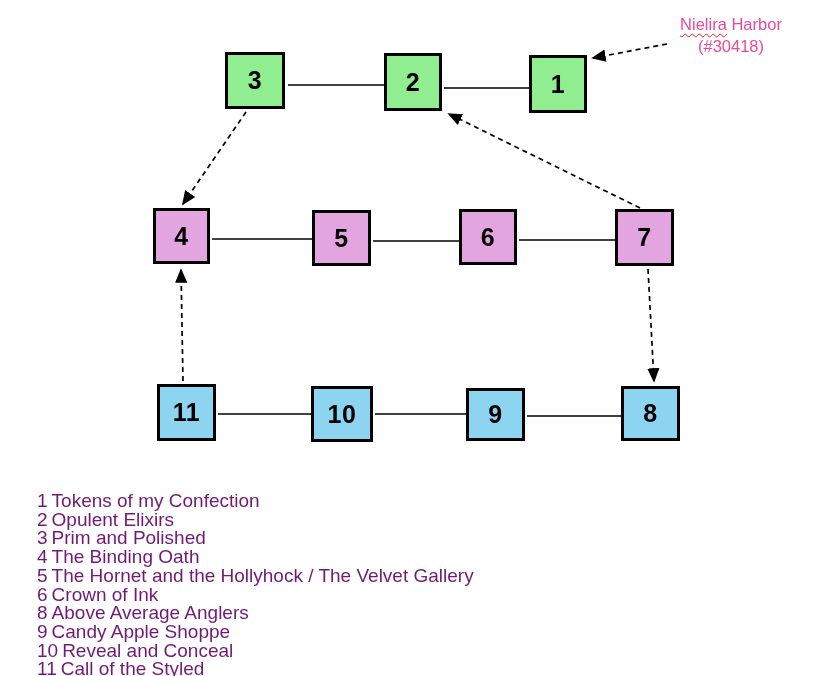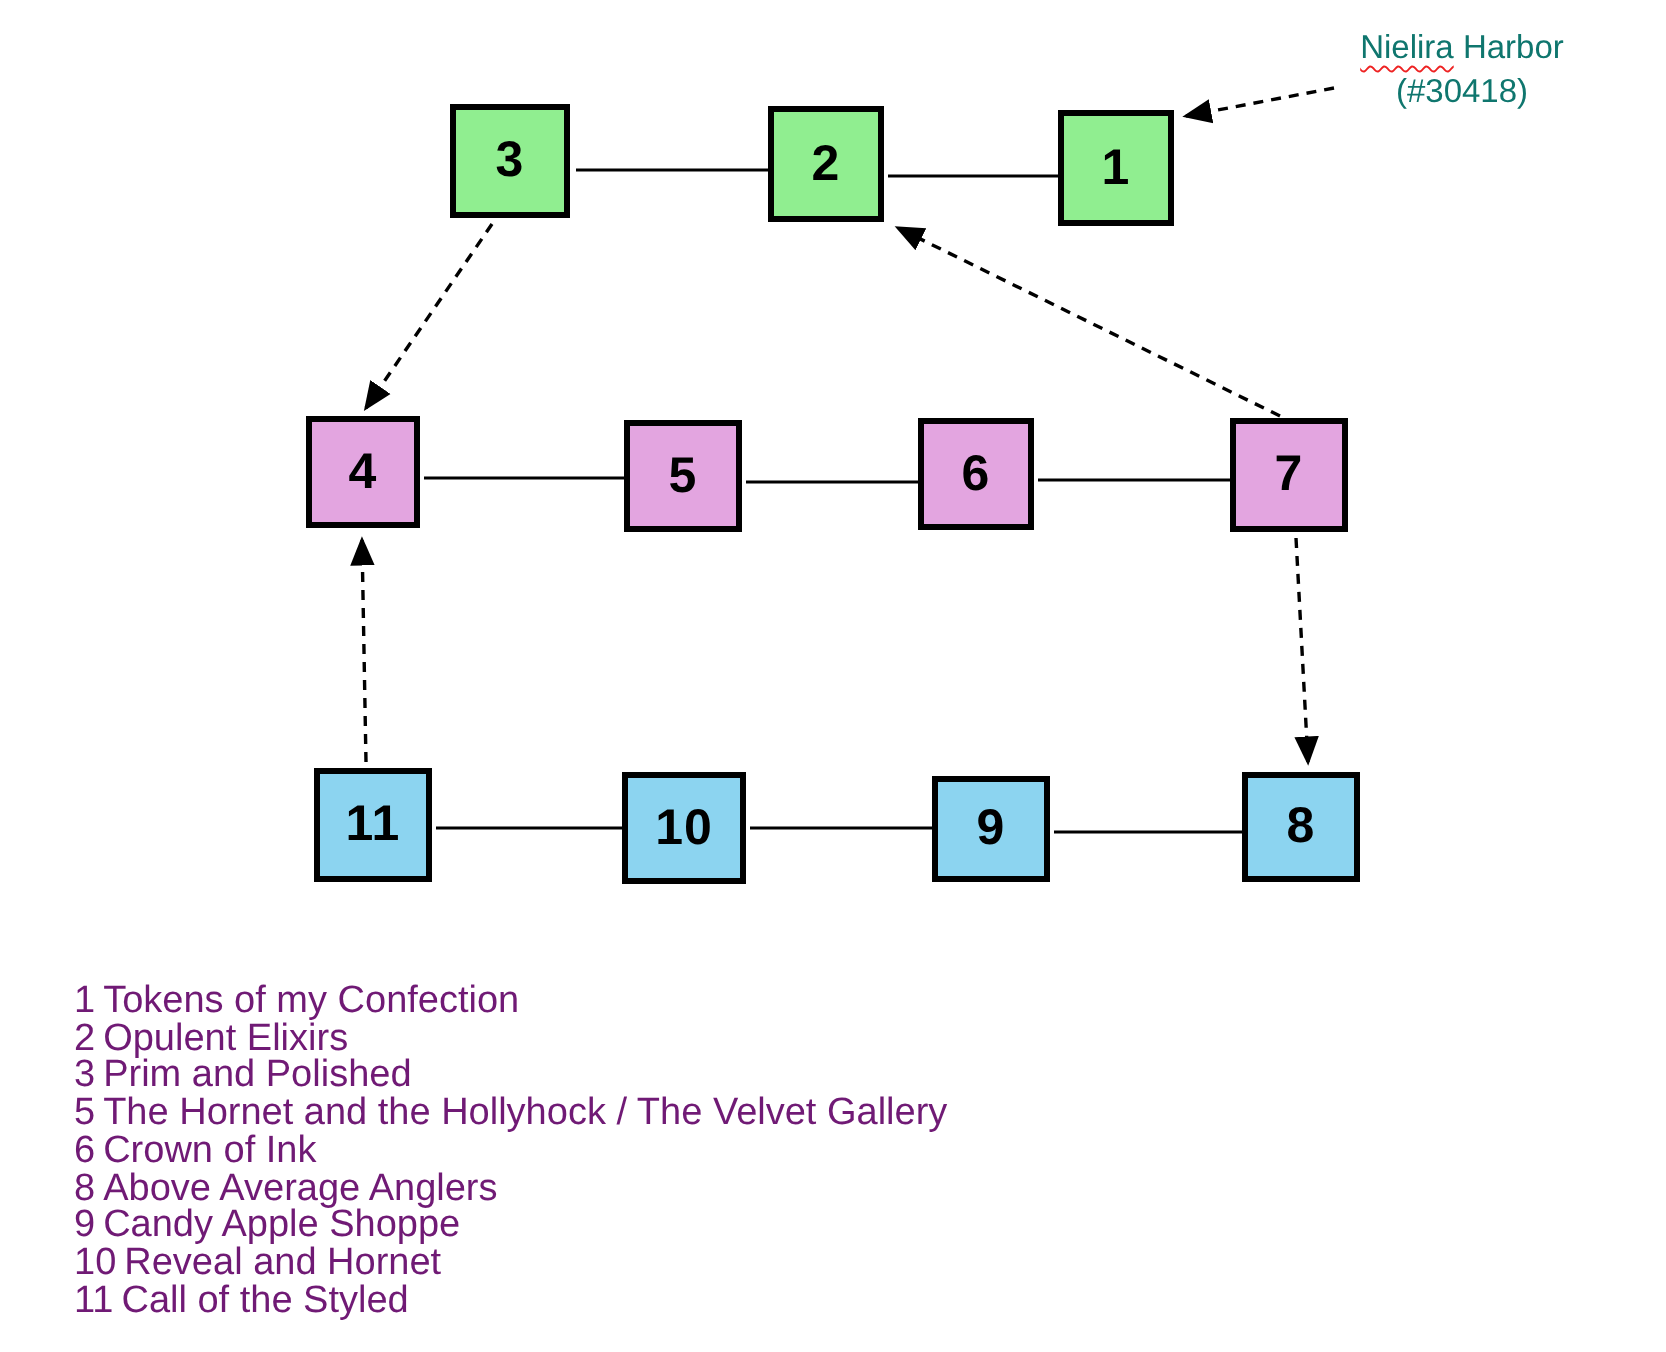--- a/index.html
+++ b/index.html
@@ -48,21 +48,21 @@
 
   
   #harbor-label {
     position: absolute;
     z-index: 3;
     left: 636px;
     top: 13px;
     width: 190px;
     text-align: center;
     font-size: 16.5px;
-    color: #0f766e;
+    color: #ec4899;
     line-height: 1.35;
   }
   #harbor-label .l1 { display: block; white-space: nowrap; }
   #harbor-label .l2 { display: block; }
   .misspelled {
     text-decoration: underline wavy #ee2222;
     text-decoration-thickness: 1.4px;
     text-underline-offset: 2.5px;
   }
 
@@ -149,21 +149,22 @@
 
   <div id="harbor-label">
     <span class="l1"><span class="misspelled">Nielira</span><span> Harbor</span></span>
     <span class="l2">(#30418)</span>
   </div>
 
   <div id="legend">
       <div class="legend-row"><span class="legend-num">1</span><span>Tokens of my Confection</span></div>
       <div class="legend-row"><span class="legend-num">2</span><span>Opulent Elixirs</span></div>
       <div class="legend-row"><span class="legend-num">3</span><span>Prim and Polished</span></div>
+      <div class="legend-row"><span class="legend-num">4</span><span>The Binding Oath</span></div>
       <div class="legend-row"><span class="legend-num">5</span><span>The Hornet and the Hollyhock / The Velvet Gallery</span></div>
       <div class="legend-row"><span class="legend-num">6</span><span>Crown of Ink</span></div>
       <div class="legend-row"><span class="legend-num">8</span><span>Above Average Anglers</span></div>
       <div class="legend-row"><span class="legend-num">9</span><span>Candy Apple Shoppe</span></div>
-      <div class="legend-row"><span class="legend-num">10</span><span>Reveal and Hornet</span></div>
+      <div class="legend-row"><span class="legend-num">10</span><span>Reveal and Conceal</span></div>
       <div class="legend-row"><span class="legend-num">11</span><span>Call of the Styled</span></div>
     </div>
 
 </div>
 
 </body></html>

